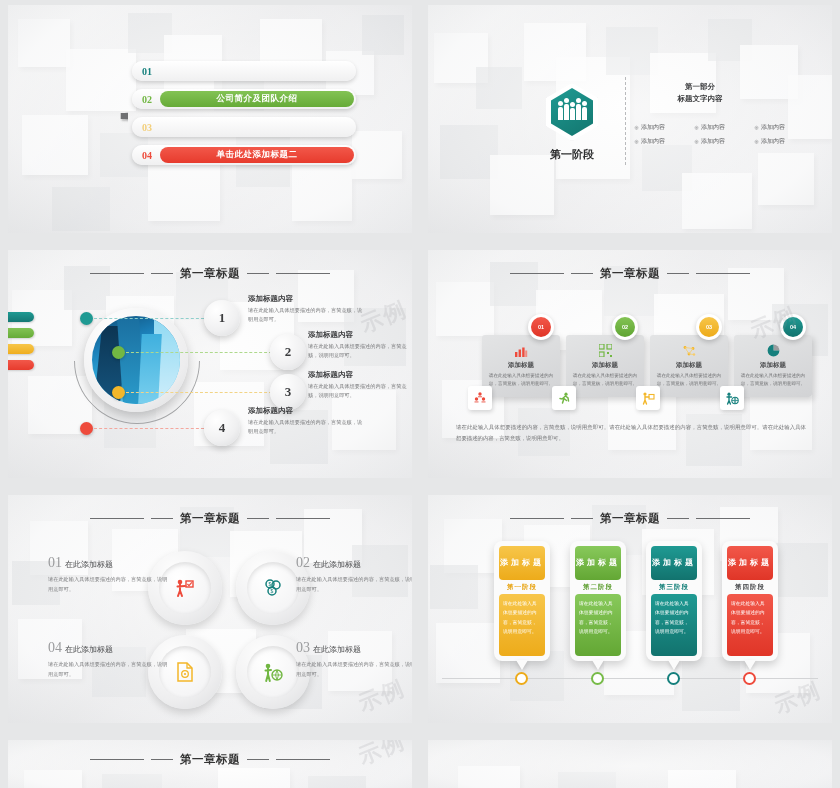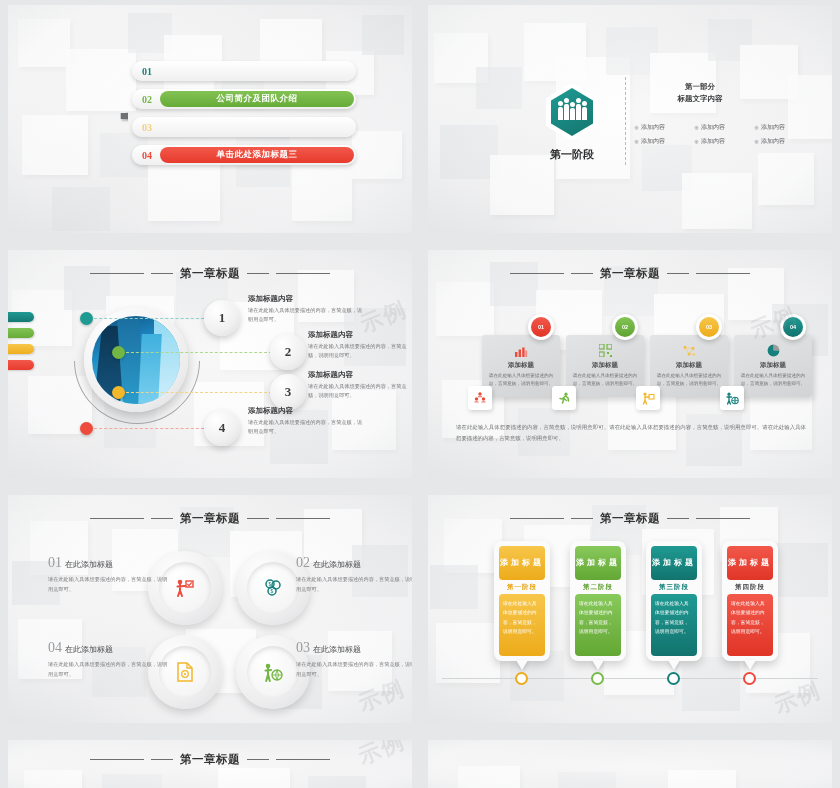--- a/index.html
+++ b/index.html
@@ -173,21 +173,21 @@
         </div>
         <div class="toc-row">
           <div class="toc-num" style="color:#72b743">02</div>
           <div class="toc-bar" style="background:linear-gradient(#83c354,#66ab38)">公司简介及团队介绍</div>
         </div>
         <div class="toc-row">
           <div class="toc-num" style="color:#f3cf7a">03</div>
         </div>
         <div class="toc-row">
           <div class="toc-num" style="color:#ee4b3c">04</div>
-          <div class="toc-bar" style="background:linear-gradient(#f2584a,#e73b2d)">单击此处添加标题三</div>
+          <div class="toc-bar" style="background:linear-gradient(#f2584a,#e73b2d)">单击此处添加标题二</div>
         </div>
       </div>
     </div>
   </div>
 
   <div class="cell">
     <div class="slide">
       <div class="bg">
         <i style="left:6px;top:28px;width:54px;height:50px"></i>
         <i class="d" style="left:48px;top:62px;width:46px;height:42px"></i>

